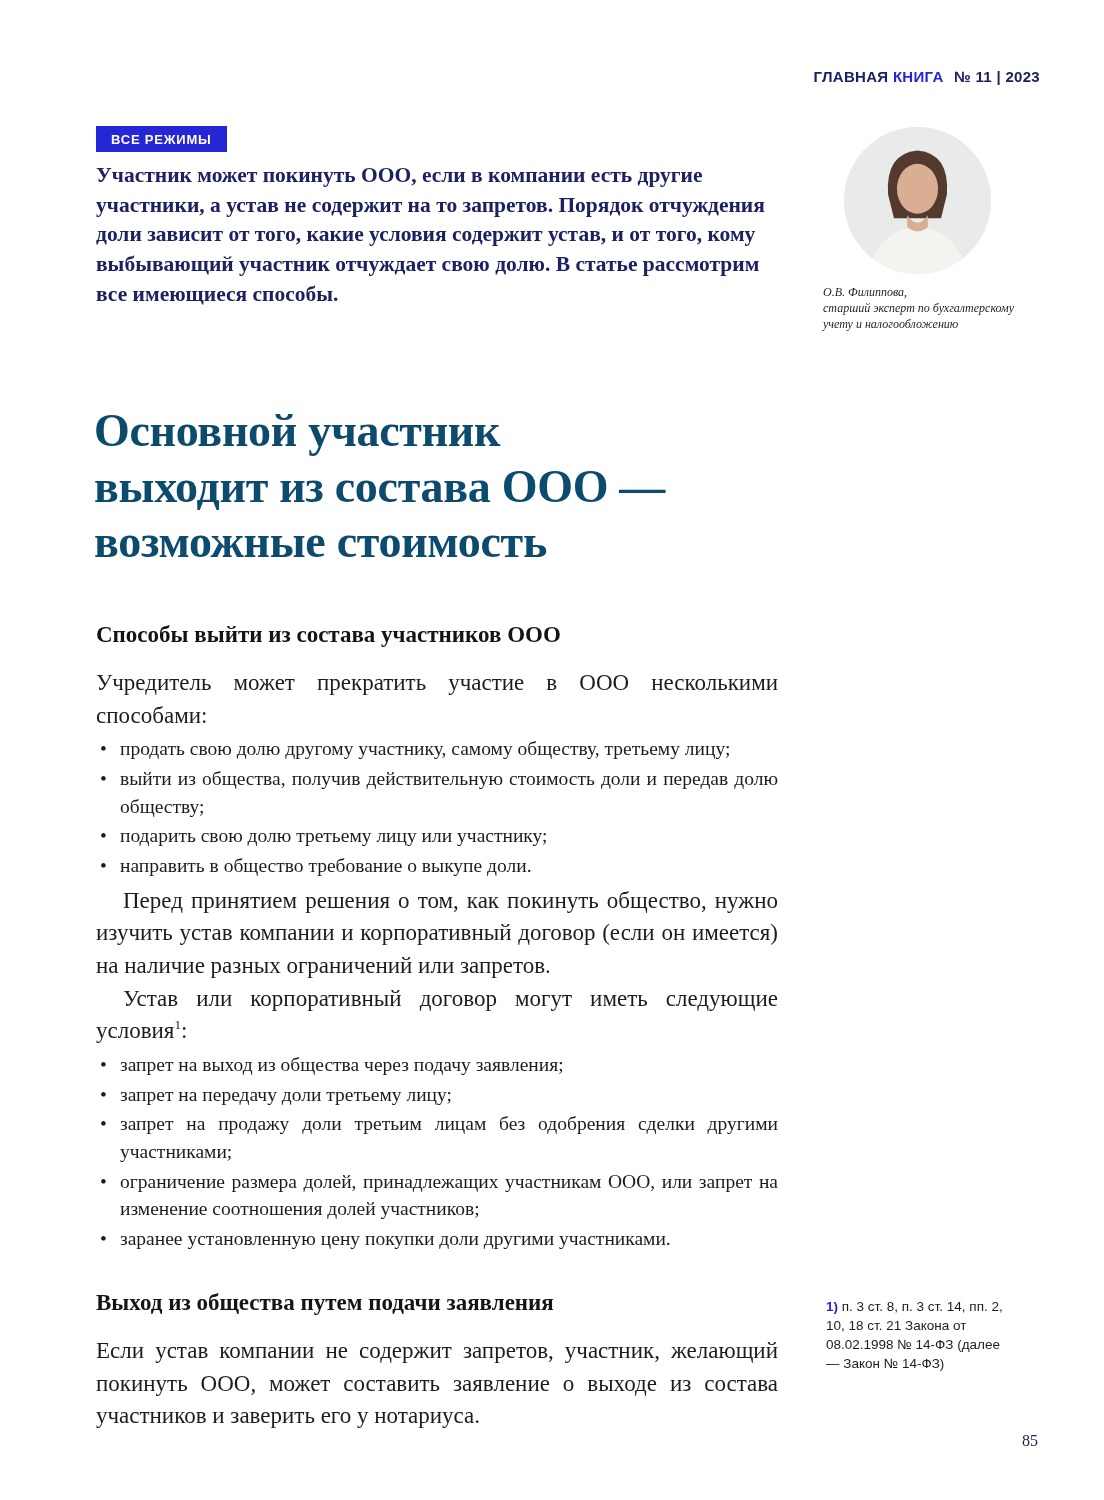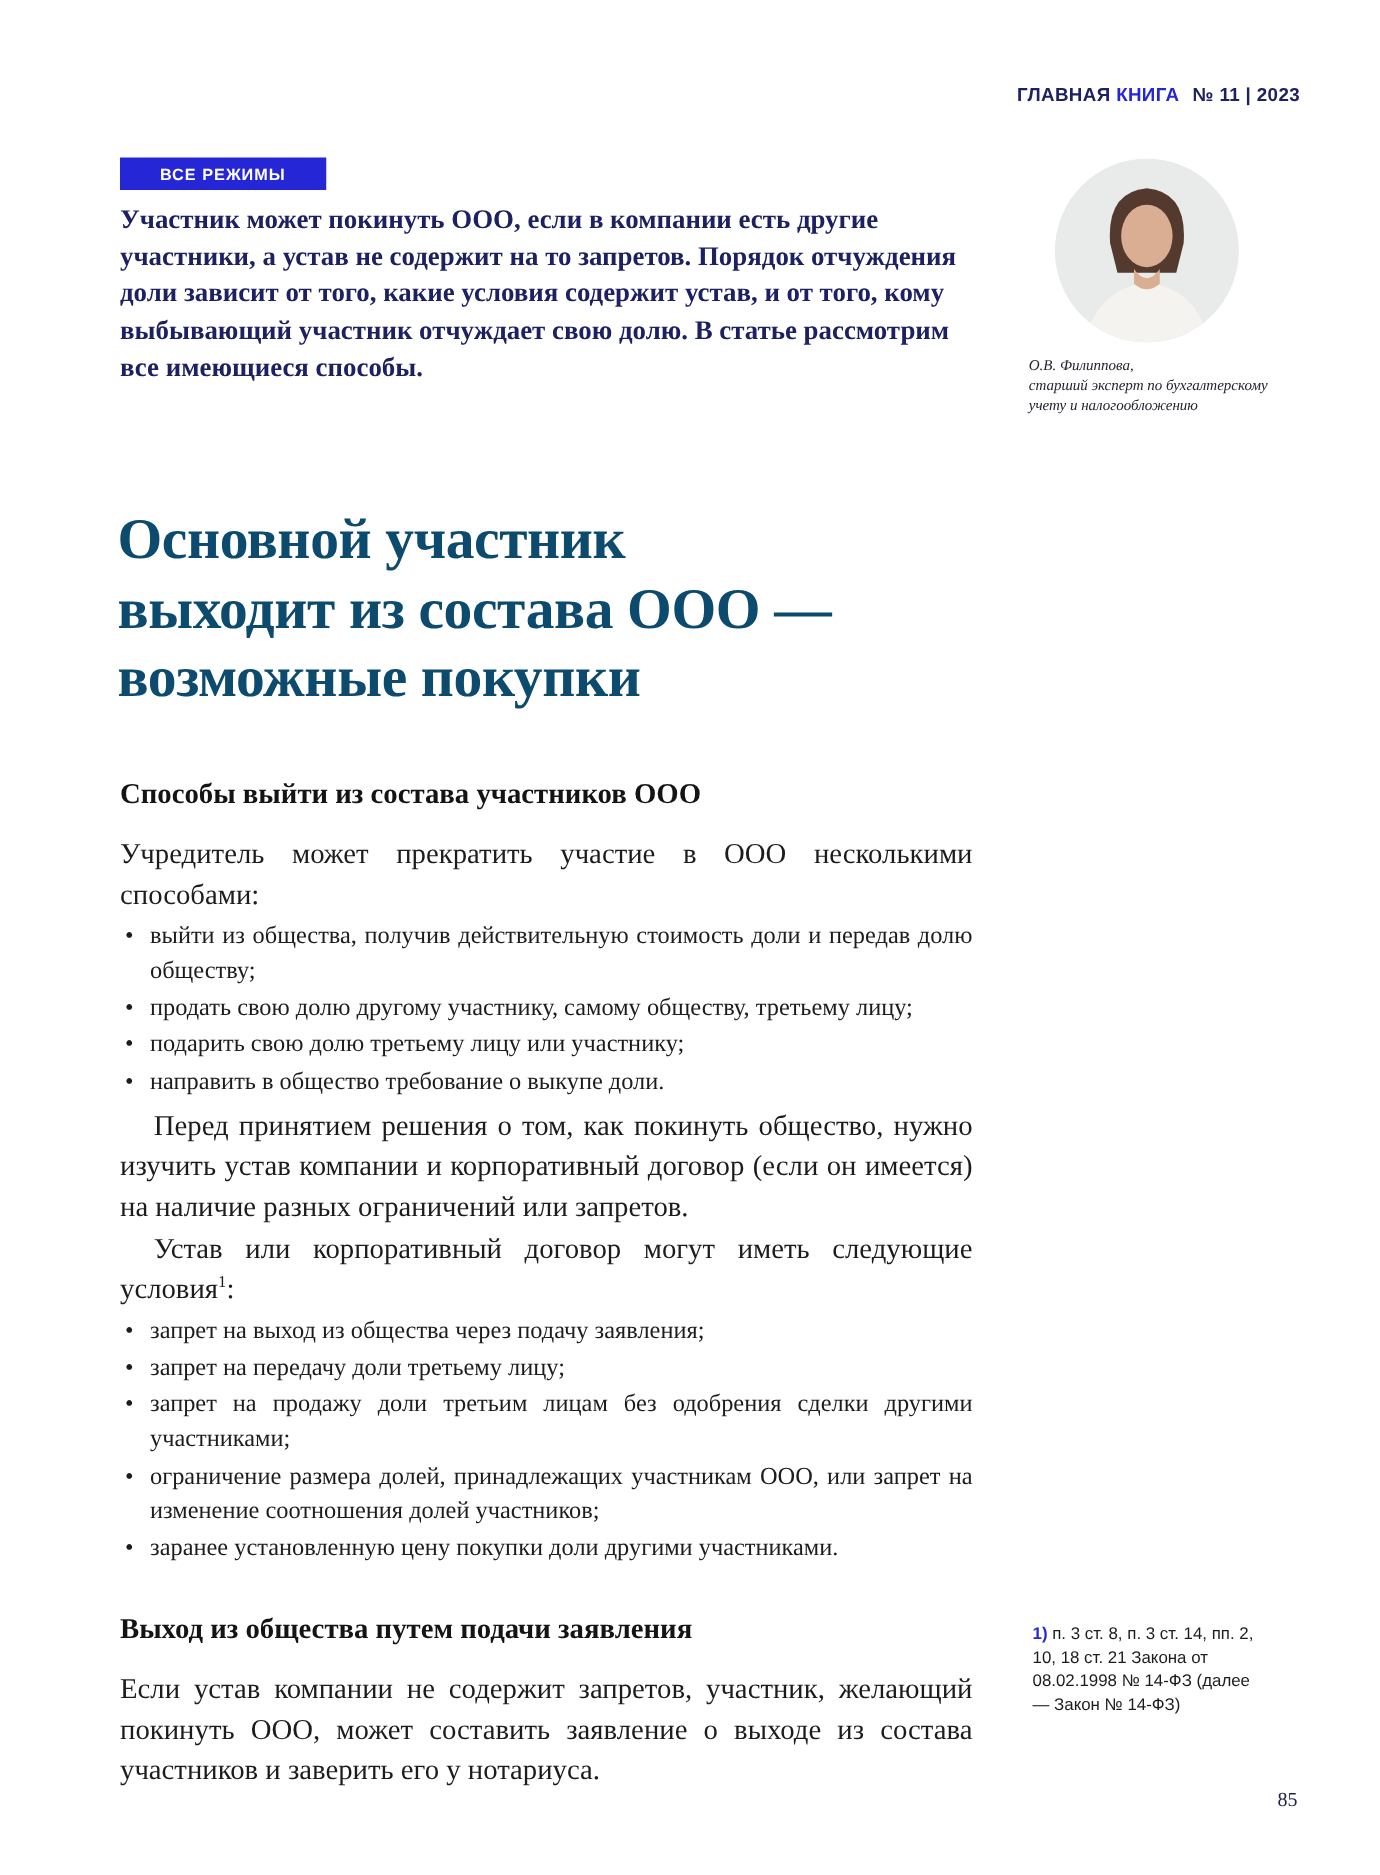--- a/index.html
+++ b/index.html
@@ -23,21 +23,21 @@
   .mag-header .brand-secondary { color:var(--accent-blue, #2527d6); }
   .mag-header .issue { margin-left:6px; }
 
   
   .badge {
     position:absolute; left:96px; top:126px;
     background:var(--accent-blue, #2527d6);
     color:#ffffff;
     font-family:"Liberation Sans", sans-serif;
     font-size:13px; font-weight:bold; letter-spacing:.8px;
-    padding:6px 32px 5px;
+    padding:6px 15px 5px;
   }
 
   
   .lead {
     position:absolute; left:96px; top:161px;
     width:678px;
     font-size:21.5px; font-weight:bold; line-height:1.38;
     color:var(--navy, #1d2161);
   }
 
@@ -135,32 +135,32 @@
 </div>
 
 <div class="author-caption">
   <div>О.В. Филиппова,</div>
   <div>старший эксперт по бухгалтерскому учету и налогообложению</div>
 </div>
 
 <h1 class="title">
   <span>Основной участник</span>
   <span>выходит из состава ООО —</span>
-  <span>возможные покупки</span>
+  <span>возможные стоимость</span>
 </h1>
 
 <div class="article">
 
   <h2 class="section-heading">Способы выйти из состава участников ООО</h2>
 
   <p>Учредитель может прекратить участие в ООО несколькими способами:</p>
 
   <ul class="bullets">
+    <li>продать свою долю другому участнику, самому обществу, третьему лицу;</li>
     <li>выйти из общества, получив действительную стоимость доли и передав долю обществу;</li>
-    <li>продать свою долю другому участнику, самому обществу, третьему лицу;</li>
     <li>подарить свою долю третьему лицу или участнику;</li>
     <li>направить в общество требование о выкупе доли.</li>
   </ul>
 
   <p class="indent">Перед принятием решения о том, как покинуть общество, нужно изучить устав компании и корпоративный договор (если он имеется) на наличие разных ограничений или запретов.</p>
 
   <p class="indent"><span>Устав или корпоративный договор могут иметь следующие условия</span><sup>1</sup><span>:</span></p>
 
   <ul class="bullets">
     <li>запрет на выход из общества через подачу заявления;</li>

